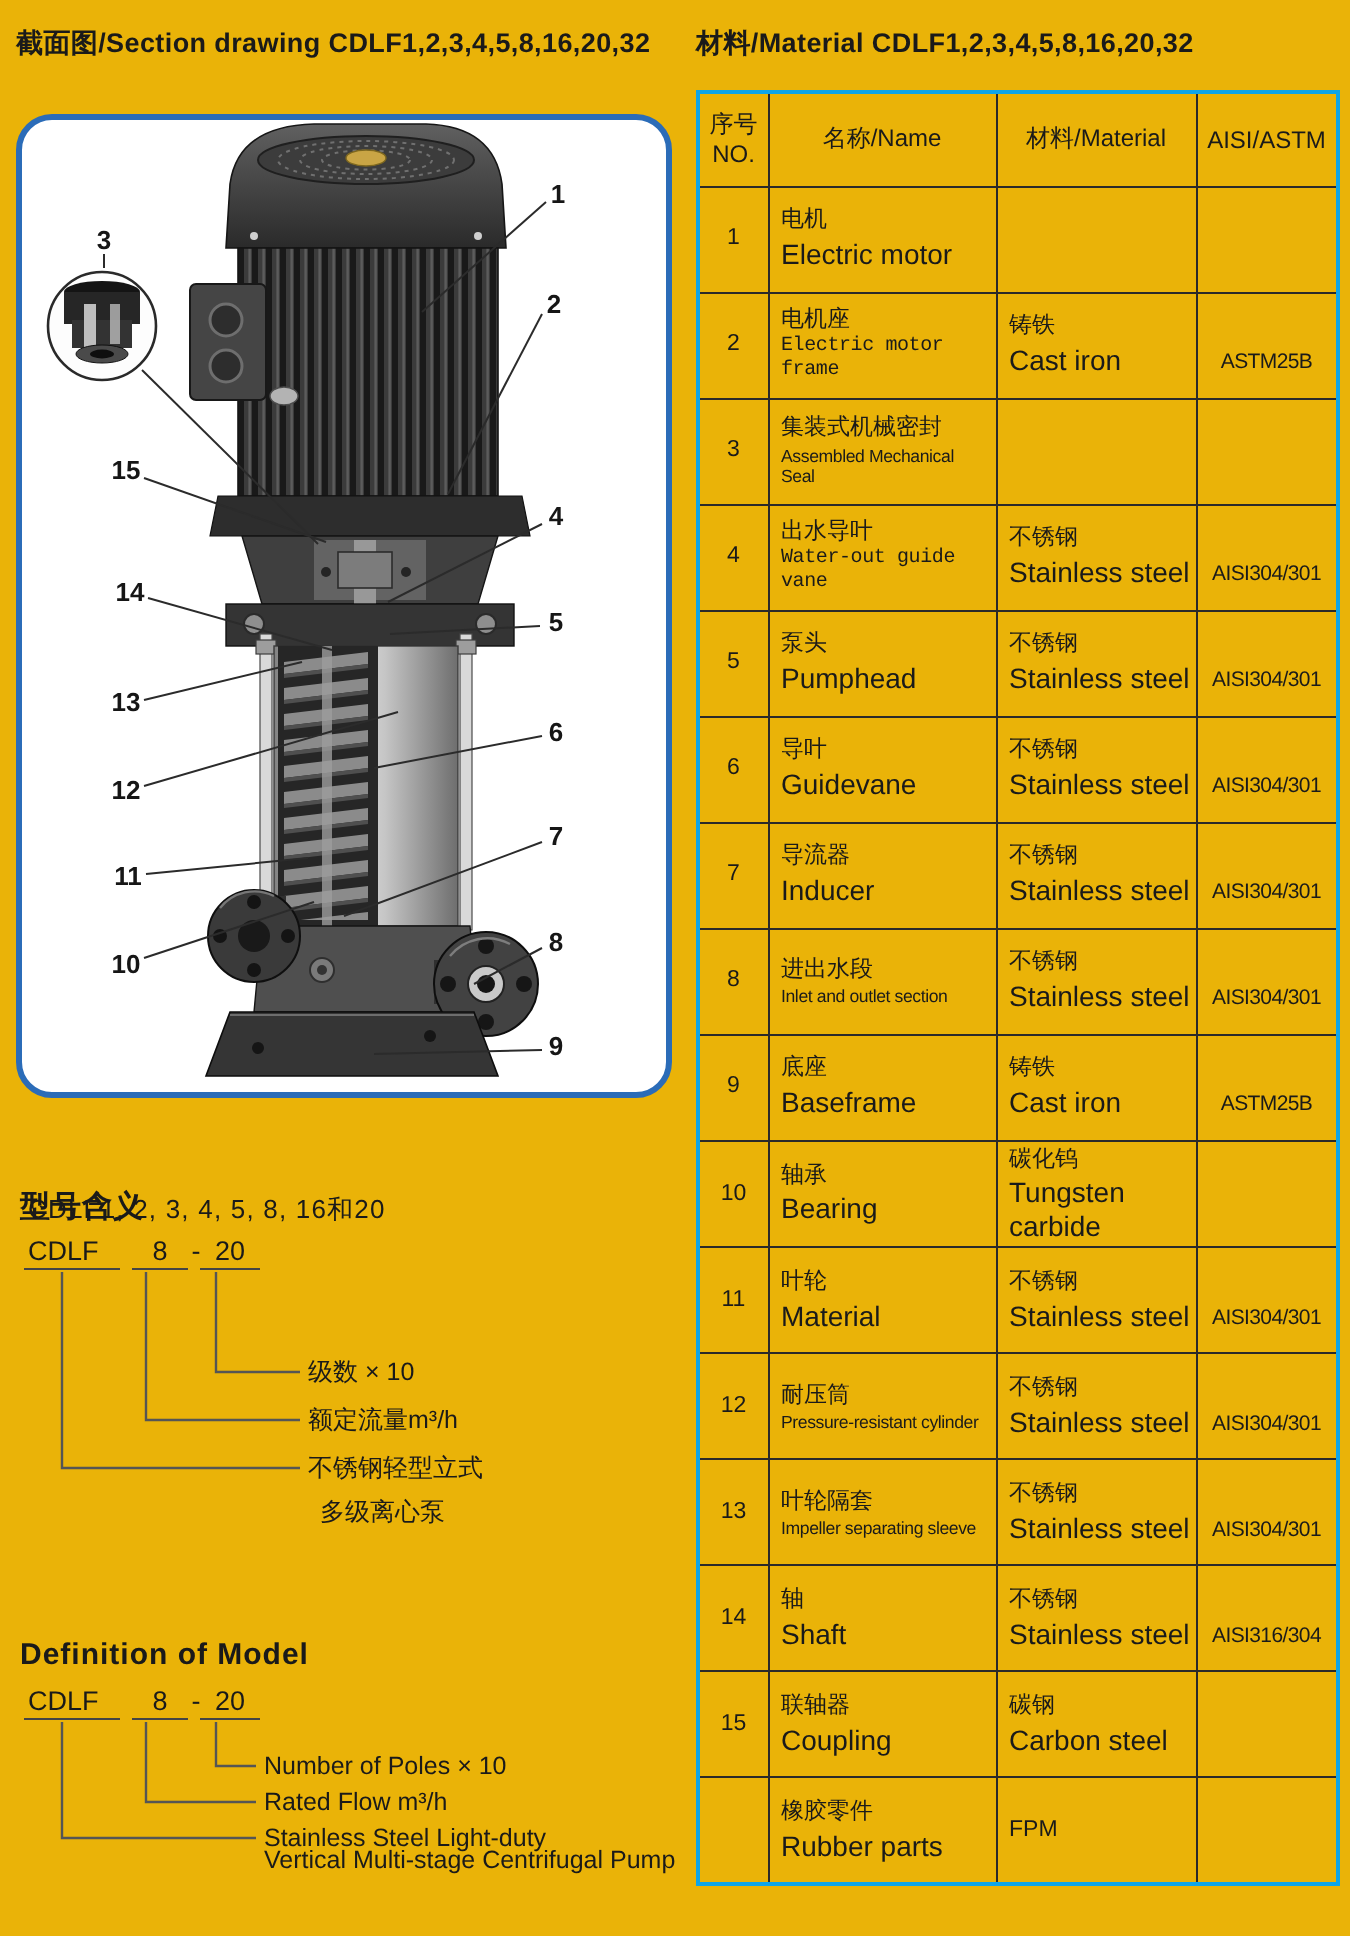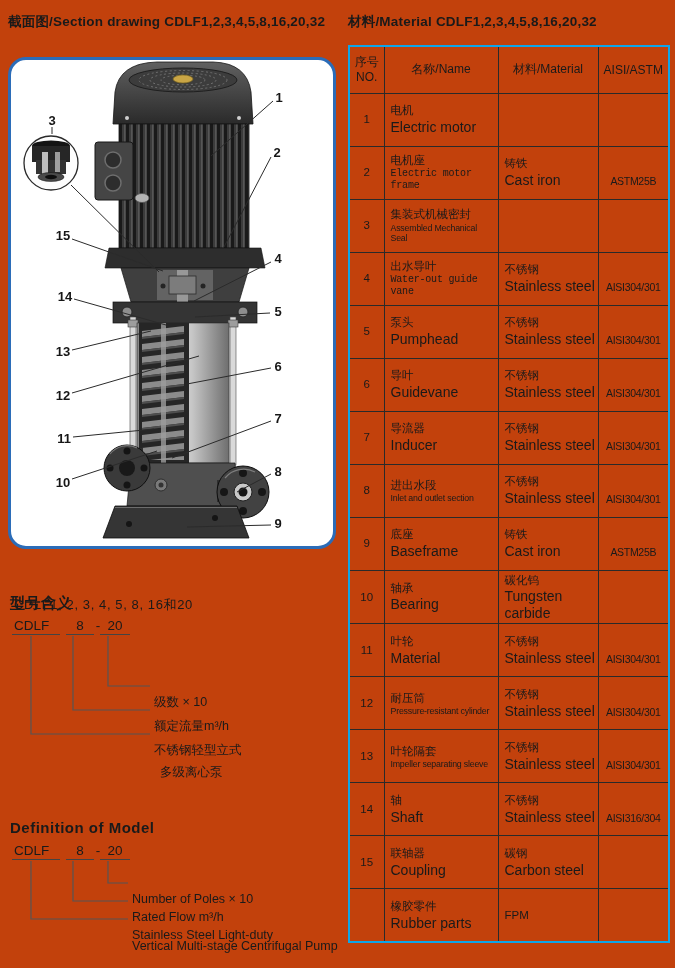--- a/index.html
+++ b/index.html
@@ -1,16 +1,16 @@
 <!DOCTYPE html>
 <html><head>
 <meta charset="utf-8">
 <style>
   html,body{margin:0;padding:0;background:#fff;}
-  .page{position:relative;width:675px;height:968px;background:#c2410c;overflow:hidden;
+  .page{position:relative;width:675px;height:968px;background:#eab308;overflow:hidden;
         font-family:"Liberation Sans","DejaVu Sans",sans-serif;color:#1a1a1a;}
   .heading{position:absolute;font-size:13.5px;font-weight:bold;white-space:nowrap;letter-spacing:0.2px;}
 
   
   #drawing-box{position:absolute;left:8px;top:57px;width:322px;height:486px;
                border:3px solid #2b6cb8;border-radius:18px;background:#fff;}
   #drawing-box svg{position:absolute;left:0;top:0;}
   .callout-lines{pointer-events:none;}
   .leader{stroke:#2b2b2b;stroke-width:1;}
   .callout{position:absolute;transform:translate(-50%,-50%);font-size:13px;font-weight:600;color:#161616;}
@@ -38,21 +38,21 @@
   .md-title{position:absolute;left:0;top:0;font-size:15px;font-weight:bold;letter-spacing:0.5px;margin-top:24px;}
   .md-series{position:absolute;left:4px;top:26px;font-size:13px;letter-spacing:0.6px;white-space:nowrap;}
   .md-code{position:absolute;left:0;top:48px;height:20px;font-size:13.5px;}
   .mc{position:absolute;top:0;text-align:center;border-bottom:1.5px solid #444;padding-bottom:1px;}
   .mc-cdlf{left:2px;width:46px;text-align:left;padding-left:2px;}
   .mc-8{left:56px;width:28px;}
   .mc-dash{left:84px;width:8px;border-bottom:none;}
   .mc-20{left:90px;width:30px;}
   .md-lines{position:absolute;left:0;top:0;}
   .md-lines polyline{fill:none;stroke:#555;stroke-width:1.2;}
-  .md-label{position:absolute;font-size:12.5px;white-space:nowrap;margin-top:16px;}
+  .md-label{position:absolute;font-size:12.5px;white-space:nowrap;}
 </style>
 </head>
 <body>
 
 <div class="page">
 
   <div class="heading" style="left:8px;top:13px">截面图/Section drawing CDLF1,2,3,4,5,8,16,20,32</div>
   <div class="heading" style="left:348px;top:13px">材料/Material CDLF1,2,3,4,5,8,16,20,32</div>
 
   <div id="drawing-box">

